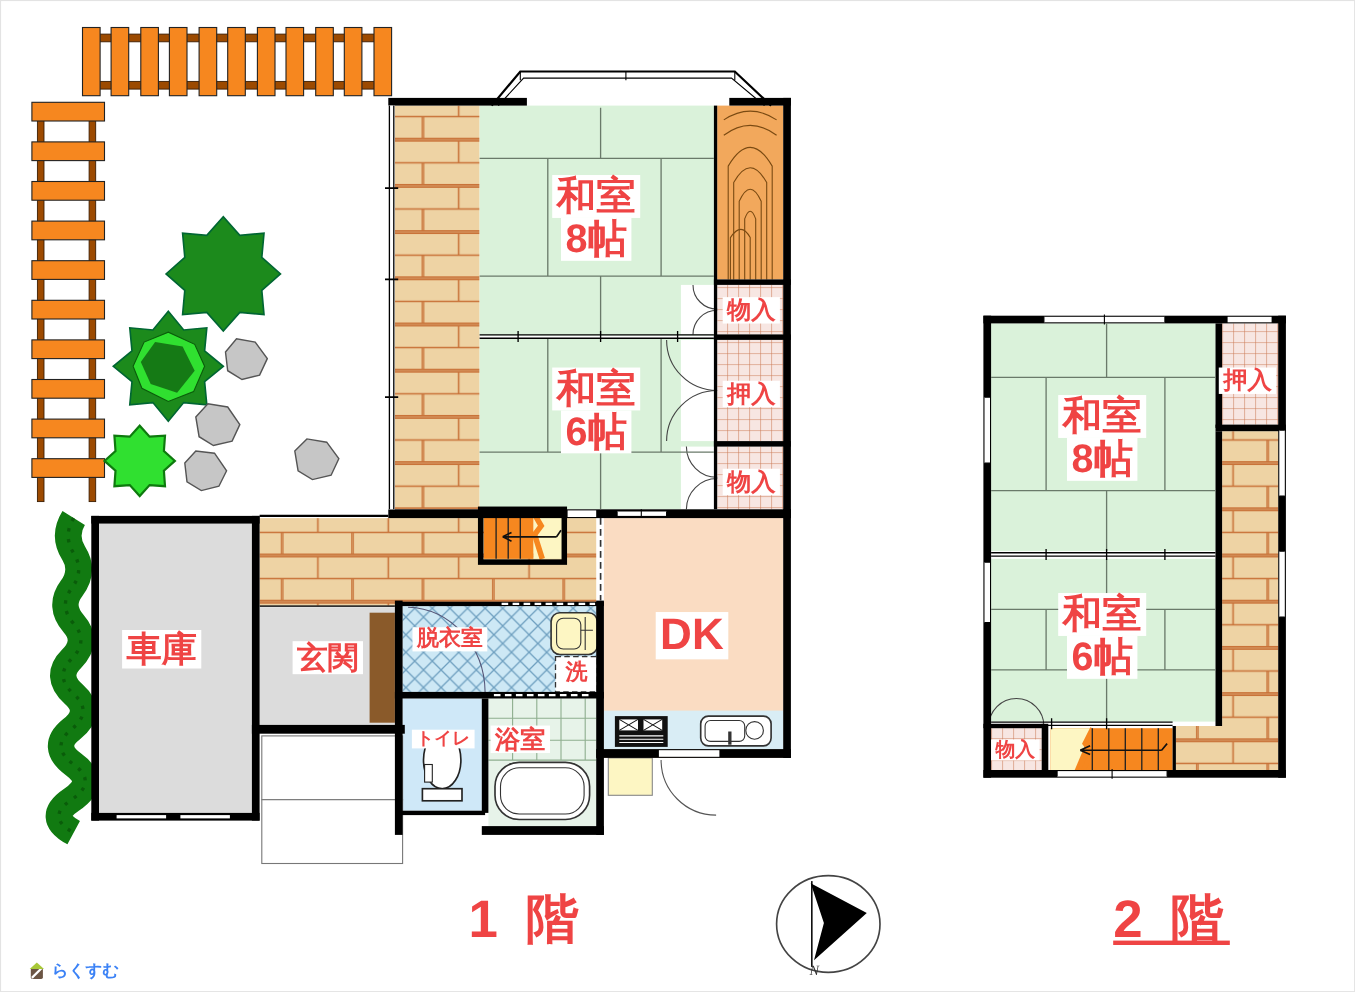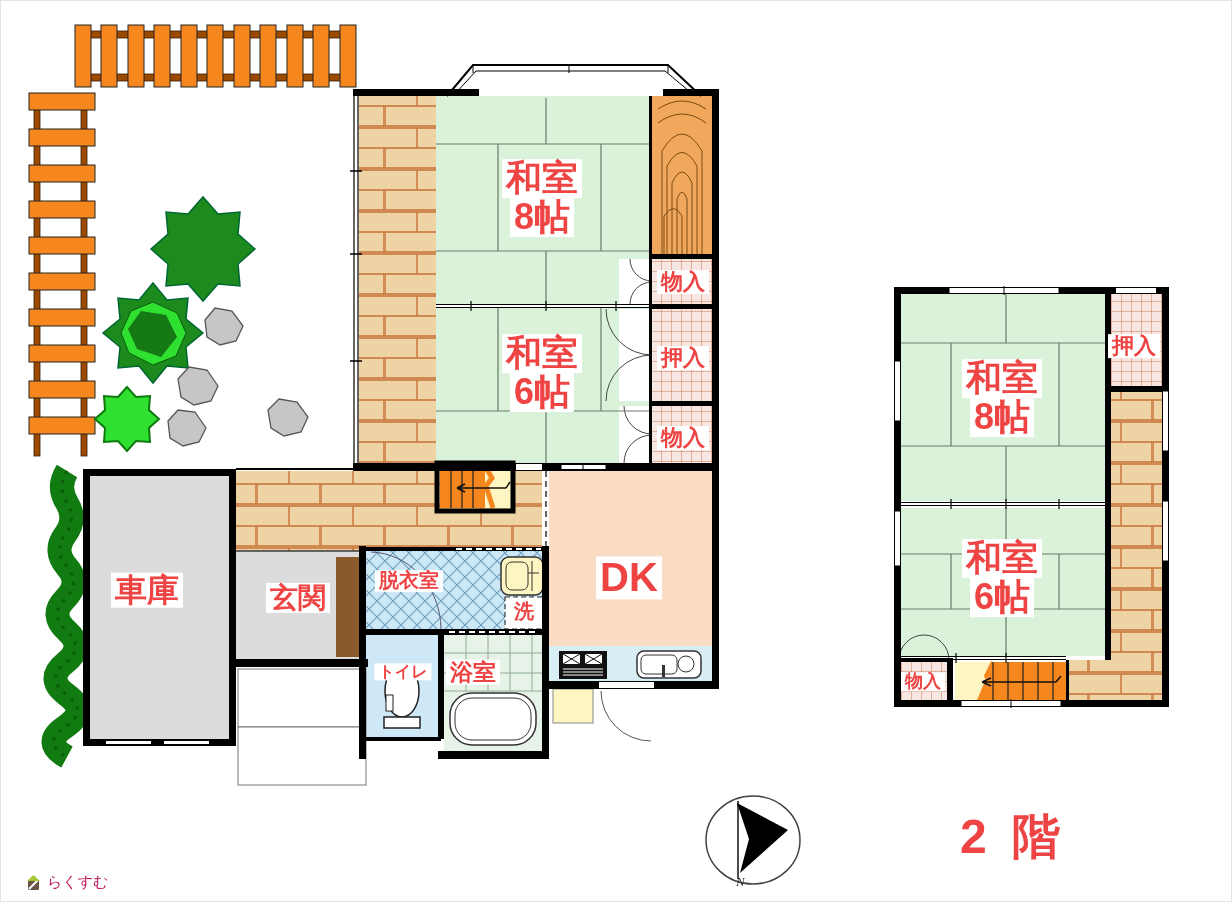--- a/index.html
+++ b/index.html
@@ -9,21 +9,21 @@
   svg.plan{position:absolute;left:0;top:0;z-index:1;}
   .lbl{position:absolute;z-index:3;display:flex;flex-direction:column;align-items:center;
        transform:translate(-50%,-50%);color:#ef4444;font-weight:600;text-align:center;}
   .lbl span{background:#fff;padding:0 4px;line-height:1.08;white-space:nowrap;}
   .lbl.room-big{font-size:36px;font-weight:600;}
   .lbl.caption{font-size:48px;font-weight:700;letter-spacing:6px;}
   .lbl.caption span{background:transparent;}
   .lbl.closet{font-size:22px;font-weight:600;}
   .lbl.small{font-size:16px;font-weight:600;}
   .watermark{position:absolute;left:24px;top:872px;z-index:3;display:flex;align-items:center;gap:5px;
-             color:#be185d;font-size:15px;font-weight:400;}
+             color:#3b82f6;font-size:15px;font-weight:700;}
   .north-label{position:absolute;z-index:3;left:735px;top:873px;font-size:13px;font-style:italic;
                font-family:"Liberation Serif","DejaVu Serif",serif;color:#333;}
 </style>
 </head>
 <body>
 
 <div class="canvas">
 
 <svg class="plan" width="1232" height="902" viewBox="0 0 1232 902">
   <defs>
@@ -339,36 +339,39 @@
     </div>
 <div class="lbl small" style="left:402px;top:647px;margin-top:24px;">
   <span>トイレ</span>
     </div>
 <div class="lbl" style="left:472px;top:671px;font-size:23px;">
   <span>浴室</span>
     </div>
 <div class="lbl" style="left:628px;top:577px;font-size:40px;font-weight:700;">
   <span>DK</span>
     </div>
+<div class="lbl caption" style="left:478px;top:836px;">
+  <span>1 階</span>
+    </div>
 
 <div class="lbl room-big" style="left:1001px;top:397px;">
   <span>和室</span>
       <span>8帖</span>
 </div>
 <div class="lbl room-big" style="left:1001px;top:577px;">
   <span>和室</span>
       <span>6帖</span>
 </div>
 <div class="lbl closet" style="left:1133px;top:345px;">
   <span>押入</span>
     </div>
 <div class="lbl" style="left:922px;top:681px;font-size:18px;">
   <span>物入</span>
     </div>
-<div class="lbl caption" style="left:1012px;top:836px;">
+<div class="lbl caption" style="left:1064px;top:836px;text-decoration:underline;">
   <span>2 階</span>
     </div>
 
 <div class="north-label">N</div>
 
 <div class="watermark">
   <svg width="17" height="17" viewBox="0 0 17 17">
     <rect x="3" y="6" width="11" height="10" rx="1.5" fill="#6b5544"></rect>
     <path d="M4,15 L13,6" stroke="#fff" stroke-width="2"></path>
     <polygon points="2,7 8.5,1 15,7" fill="#a8c838"></polygon>

